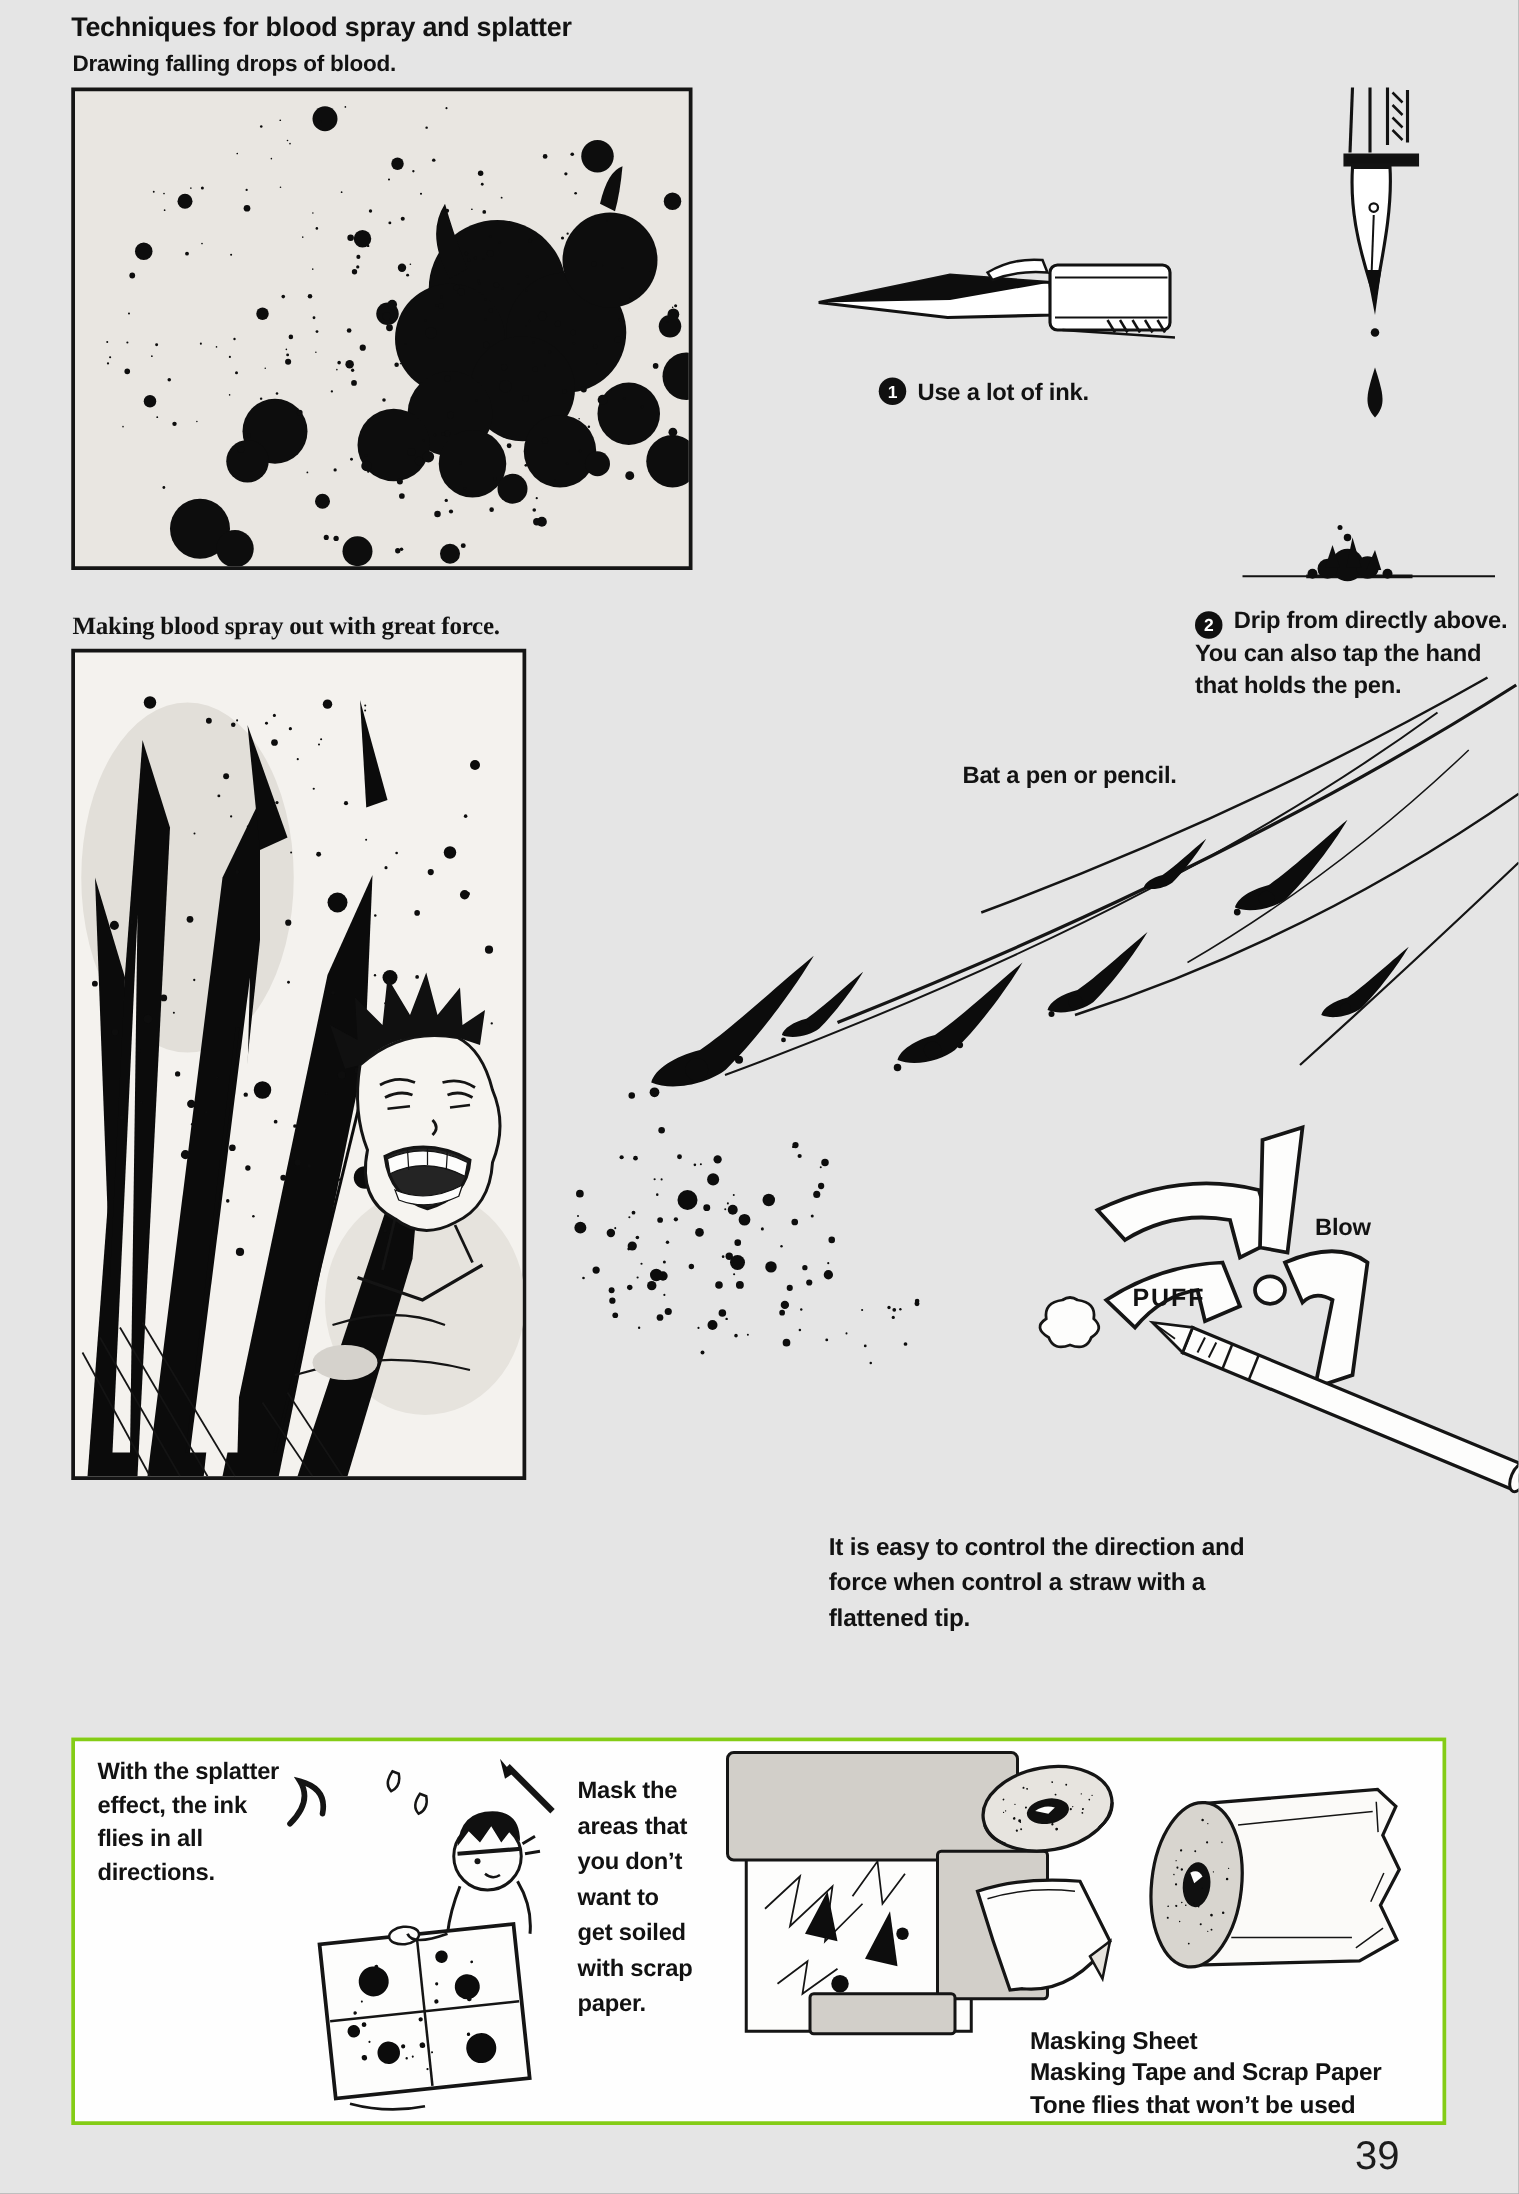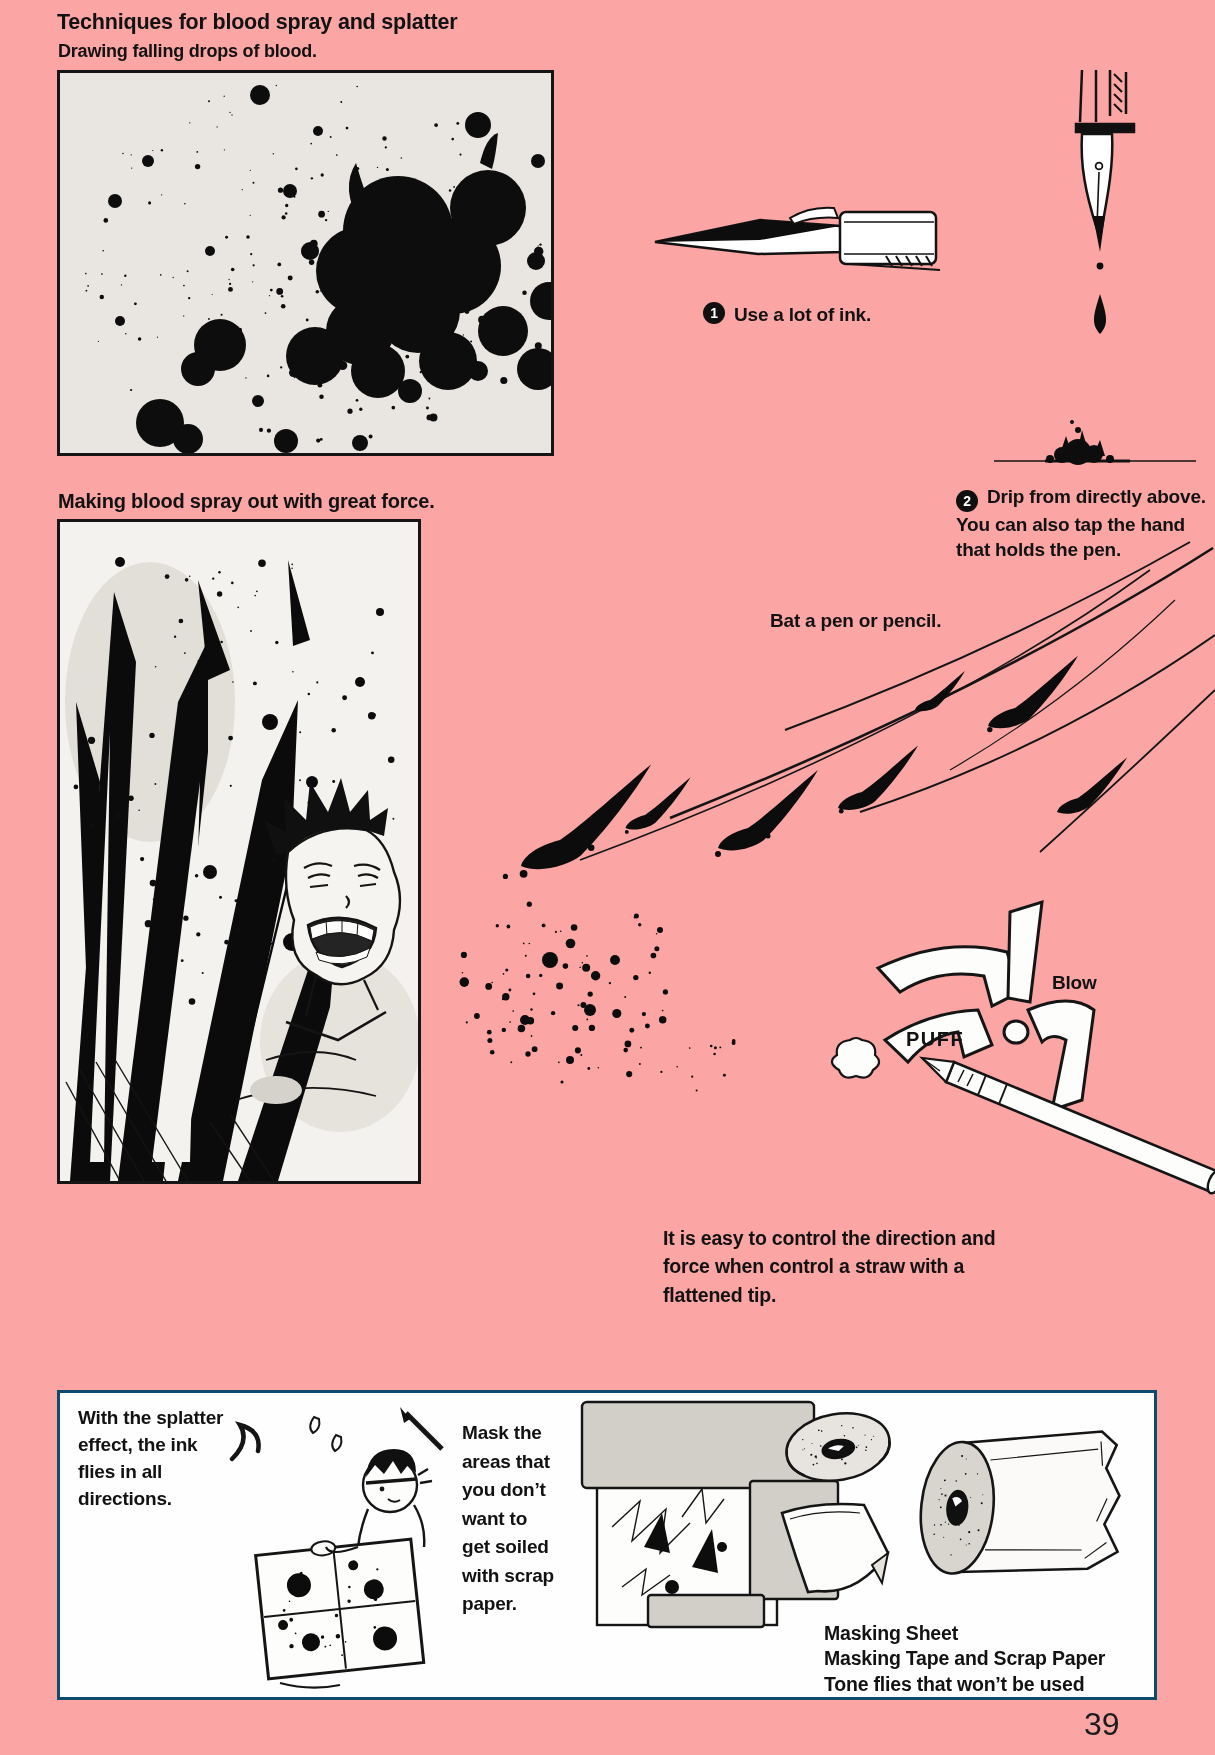--- a/index.html
+++ b/index.html
@@ -1,17 +1,17 @@
 <!DOCTYPE html>
 <html><head>
 <meta charset="utf-8">
 <style>
   html,body{margin:0;padding:0;background:#888;}
   #page{
-    position:relative;width:1215px;height:1755px;background:#fca5a5;
+    position:relative;width:1215px;height:1755px;background:#e5e5e5;
     font-family:"Liberation Sans",sans-serif;color:#121212;overflow:hidden;
     margin:0 auto;
   }
   .abs{position:absolute;}
   .txt{font-weight:700;letter-spacing:-0.2px;line-height:1.32;z-index:5;}
   .panel{border:3px solid #151515;box-sizing:border-box;background:#e9e6e1;}
   .badge{
     display:inline-flex;align-items:center;justify-content:center;
     width:22px;height:22px;border-radius:50%;background:#101010;color:#fff;
     font-size:14px;font-weight:700;margin-right:9px;vertical-align:-3px;flex:0 0 auto;
@@ -340,21 +340,21 @@
         <path d="M110,22 L115,38 L103,38 Z"></path>
       <circle cx="60" cy="41" r="4"></circle>
         <circle cx="120" cy="41" r="4"></circle>
     </g>
   </svg>
 
   <div class="abs txt" style="left:956px;top:484px;width:262px;font-size:19px;">
     <span class="badge">2</span><span class="steptext">Drip from directly above. You can also tap the hand that holds the pen.</span>
   </div>
 
-  <div class="abs txt" style="left:58px;top:488px;font-size:20px;">Making blood spray out with great force.</div>
+  <div class="abs txt" style="left:58px;top:488px;font-size:20px;font-family:Liberation Serif, serif;">Making blood spray out with great force.</div>
 
   <div class="abs panel" style="left:57px;top:519px;width:364px;height:665px;background:#f4f2ee;">
     <svg width="358" height="659" viewBox="0 0 358 659">
       <ellipse cx="90" cy="180" rx="85" ry="140" fill="#e2dfd9"></ellipse>
       <ellipse cx="280" cy="520" rx="80" ry="90" fill="#e6e3dd"></ellipse>
 
       <g fill="#0b0b0b">
         <path d="M10,659 L54,70 L76,140 L50,659 Z"></path>
         <path d="M58,659 L118,180 L148,118 L148,230 L103,659 Z"></path>
         <path d="M118,659 L202,258 L238,178 L232,320 L163,659 Z"></path>
@@ -684,21 +684,21 @@
       </g>
       <ellipse cx="785" cy="642" rx="6" ry="12" transform="rotate(23 785 642)" fill="#fdfdfc" stroke="#151515" stroke-width="2.4"></ellipse>
     </g>
   </svg>
 
   <div class="abs txt" style="left:1052px;top:970px;font-size:19px;">Blow</div>
   <div class="abs txt" style="left:906px;top:1026px;font-size:20px;letter-spacing:1.5px;">PUFF</div>
 
   <div class="abs txt" style="left:663px;top:1224px;width:336px;font-size:19.5px;line-height:1.45;">It is easy to control the direction and force when control a straw with a flattened tip.</div>
 
-  <div class="abs" style="left:57px;top:1390px;width:1100px;height:310px;border:3px solid #0c4a6e;box-sizing:border-box;background:#fefefe;">
+  <div class="abs" style="left:57px;top:1390px;width:1100px;height:310px;border:3px solid #84cc16;box-sizing:border-box;background:#fefefe;">
 
     <div class="abs txt" style="left:18px;top:12px;width:152px;font-size:19px;line-height:1.42;">With the splatter effect, the ink flies in all directions.</div>
 
     <svg class="abs" style="left:150px;top:4px;" width="270" height="298" viewBox="0 0 270 298">
       <path d="M22,62 q18,-18 8,-34 q22,6 18,26" stroke="#151515" stroke-width="4.5" fill="none" stroke-linecap="round"></path>
       <path d="M104,20 q-7,10 -1,16 q8,-4 6,-14 Z" fill="#fdfdfc" stroke="#151515" stroke-width="2"></path>
       <path d="M126,38 q-7,10 -1,16 q8,-4 6,-14 Z" fill="#fdfdfc" stroke="#151515" stroke-width="2"></path>
       <line x1="196" y1="16" x2="232" y2="52" stroke="#151515" stroke-width="5"></line>
       <path d="M190,10 L200,22 L194,26 Z" fill="#101010"></path>
       <circle cx="180" cy="88" r="27" fill="#fdfdfc" stroke="#151515" stroke-width="2.4"></circle>

